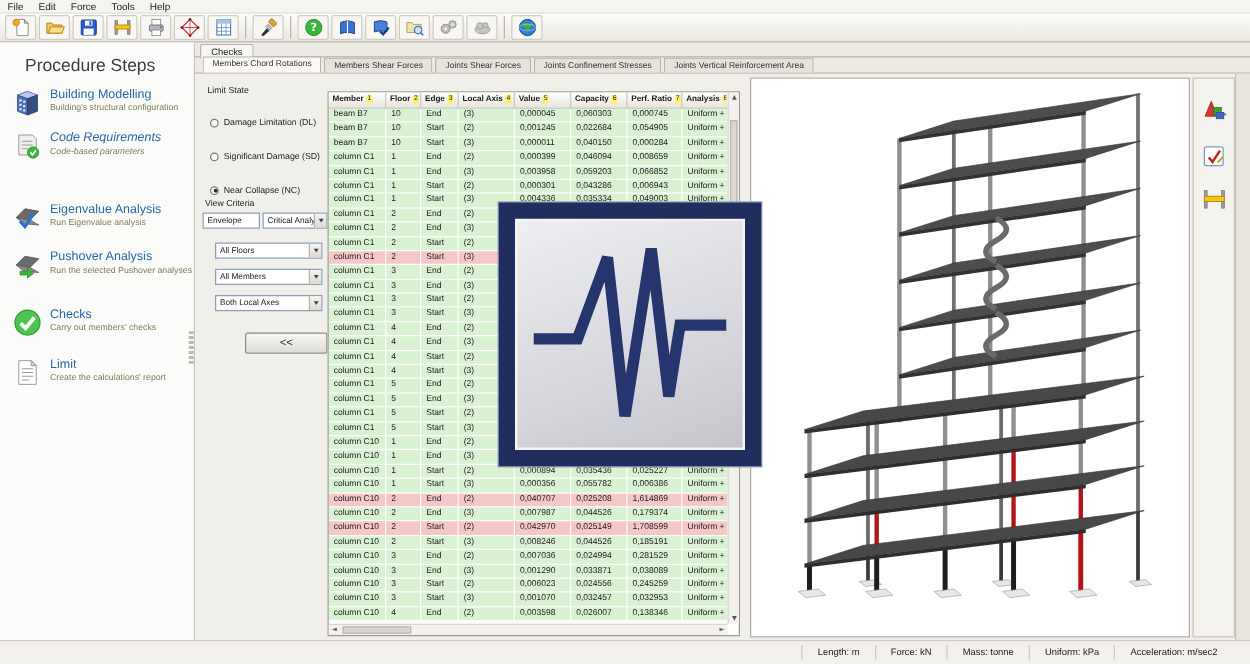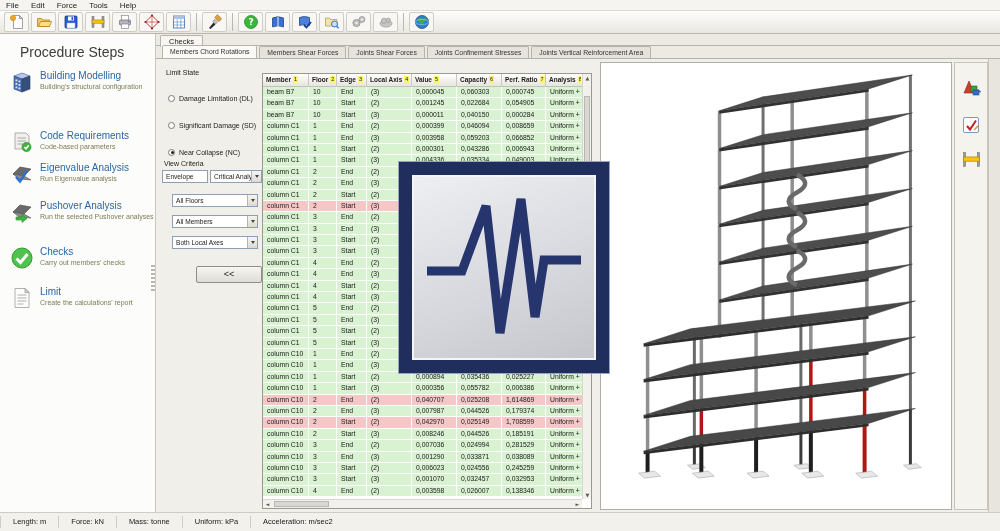--- a/index.html
+++ b/index.html
@@ -89,21 +89,21 @@
   
   .viewport3d { position:absolute; left:444px; top:3px; width:352px; height:448px; background:#ffffff;
                 border:1px solid #b0aea6; }
   .right-icons { position:absolute; left:798px; top:3px; width:34px; height:448px; background:#f4f3ee;
                  border:1px solid #c6c4bb; }
   .ricon { position:absolute; left:6px; width:21px; height:21px; }
   .right-strip { position:absolute; left:832px; top:0; width:12px; height:453px; background:#e7e5dd; border-left:1px solid #c6c4bb; }
 
   
   .statusbar { position:absolute; left:0; top:512px; width:1000px; height:19px; background:#f2f1ec;
-               border-top:1px solid #cfcdc6; display:flex; align-items:center; 
+               border-top:1px solid #cfcdc6; display:flex; align-items:center; justify-content:flex-end;
                padding-right:14px; font-size:7.5px; color:#1a1a1a; }
   .sb-cell { border-left:1px solid #cfcdc6; padding:0 12px; height:12px; line-height:12px; white-space:nowrap; }
 
   
   .overlay-icon { position:absolute; left:399px; top:162px; width:210px; height:211px;
                   border:13px solid #202e5e; background:linear-gradient(160deg,#edeff3 0%,#d3d5da 65%,#c4c6cb 100%);
                   box-shadow:0 0 0 1px #9aa3c0, inset 0 0 0 2px #f3f5f8; z-index:50; }
   .overlay-icon svg { position:absolute; left:0; top:0; width:100%; height:100%; filter:blur(0.4px); }
 </style>
 </head>
@@ -250,21 +250,21 @@
             <rect x="5.5" y="13" width="1.8" height="1.8"></rect>
             <rect x="8.5" y="14" width="1.8" height="1.8"></rect>
             <rect x="5.5" y="16.5" width="1.8" height="1.8"></rect>
             <rect x="8.5" y="17.5" width="1.8" height="1.8"></rect>
           </g>
         </svg>
       <span class="sb-label">Building Modelling</span>
       <span class="sb-desc">Building's structural configuration</span>
     </div>
 
-    <div class="sb-item" style="top:96px;">
+    <div class="sb-item" style="top:71px;font-style:italic;">
       <svg class="sb-ico" viewBox="0 0 24 24">
           <path d="M5 3h11l3 3v13H5z" fill="#efefec" stroke="#8f8f8f" stroke-width="0.7"></path>
           <line x1="7.5" y1="8" x2="16" y2="8" stroke="#9a9a9a" stroke-width="0.8"></line>
           <line x1="7.5" y1="11" x2="16" y2="11" stroke="#9a9a9a" stroke-width="0.8"></line>
           <line x1="7.5" y1="14" x2="13" y2="14" stroke="#9a9a9a" stroke-width="0.8"></line>
           <circle cx="16.5" cy="17" r="4.5" fill="#3cb53c" stroke="#2a8f2a" stroke-width="0.7"></circle>
           <polyline points="14.3,17 16,18.8 18.8,15.3" fill="none" stroke="#fff" stroke-width="1.6"></polyline>
         </svg>
       <span class="sb-label">Code Requirements</span>
       <span class="sb-desc">Code-based parameters</span>

